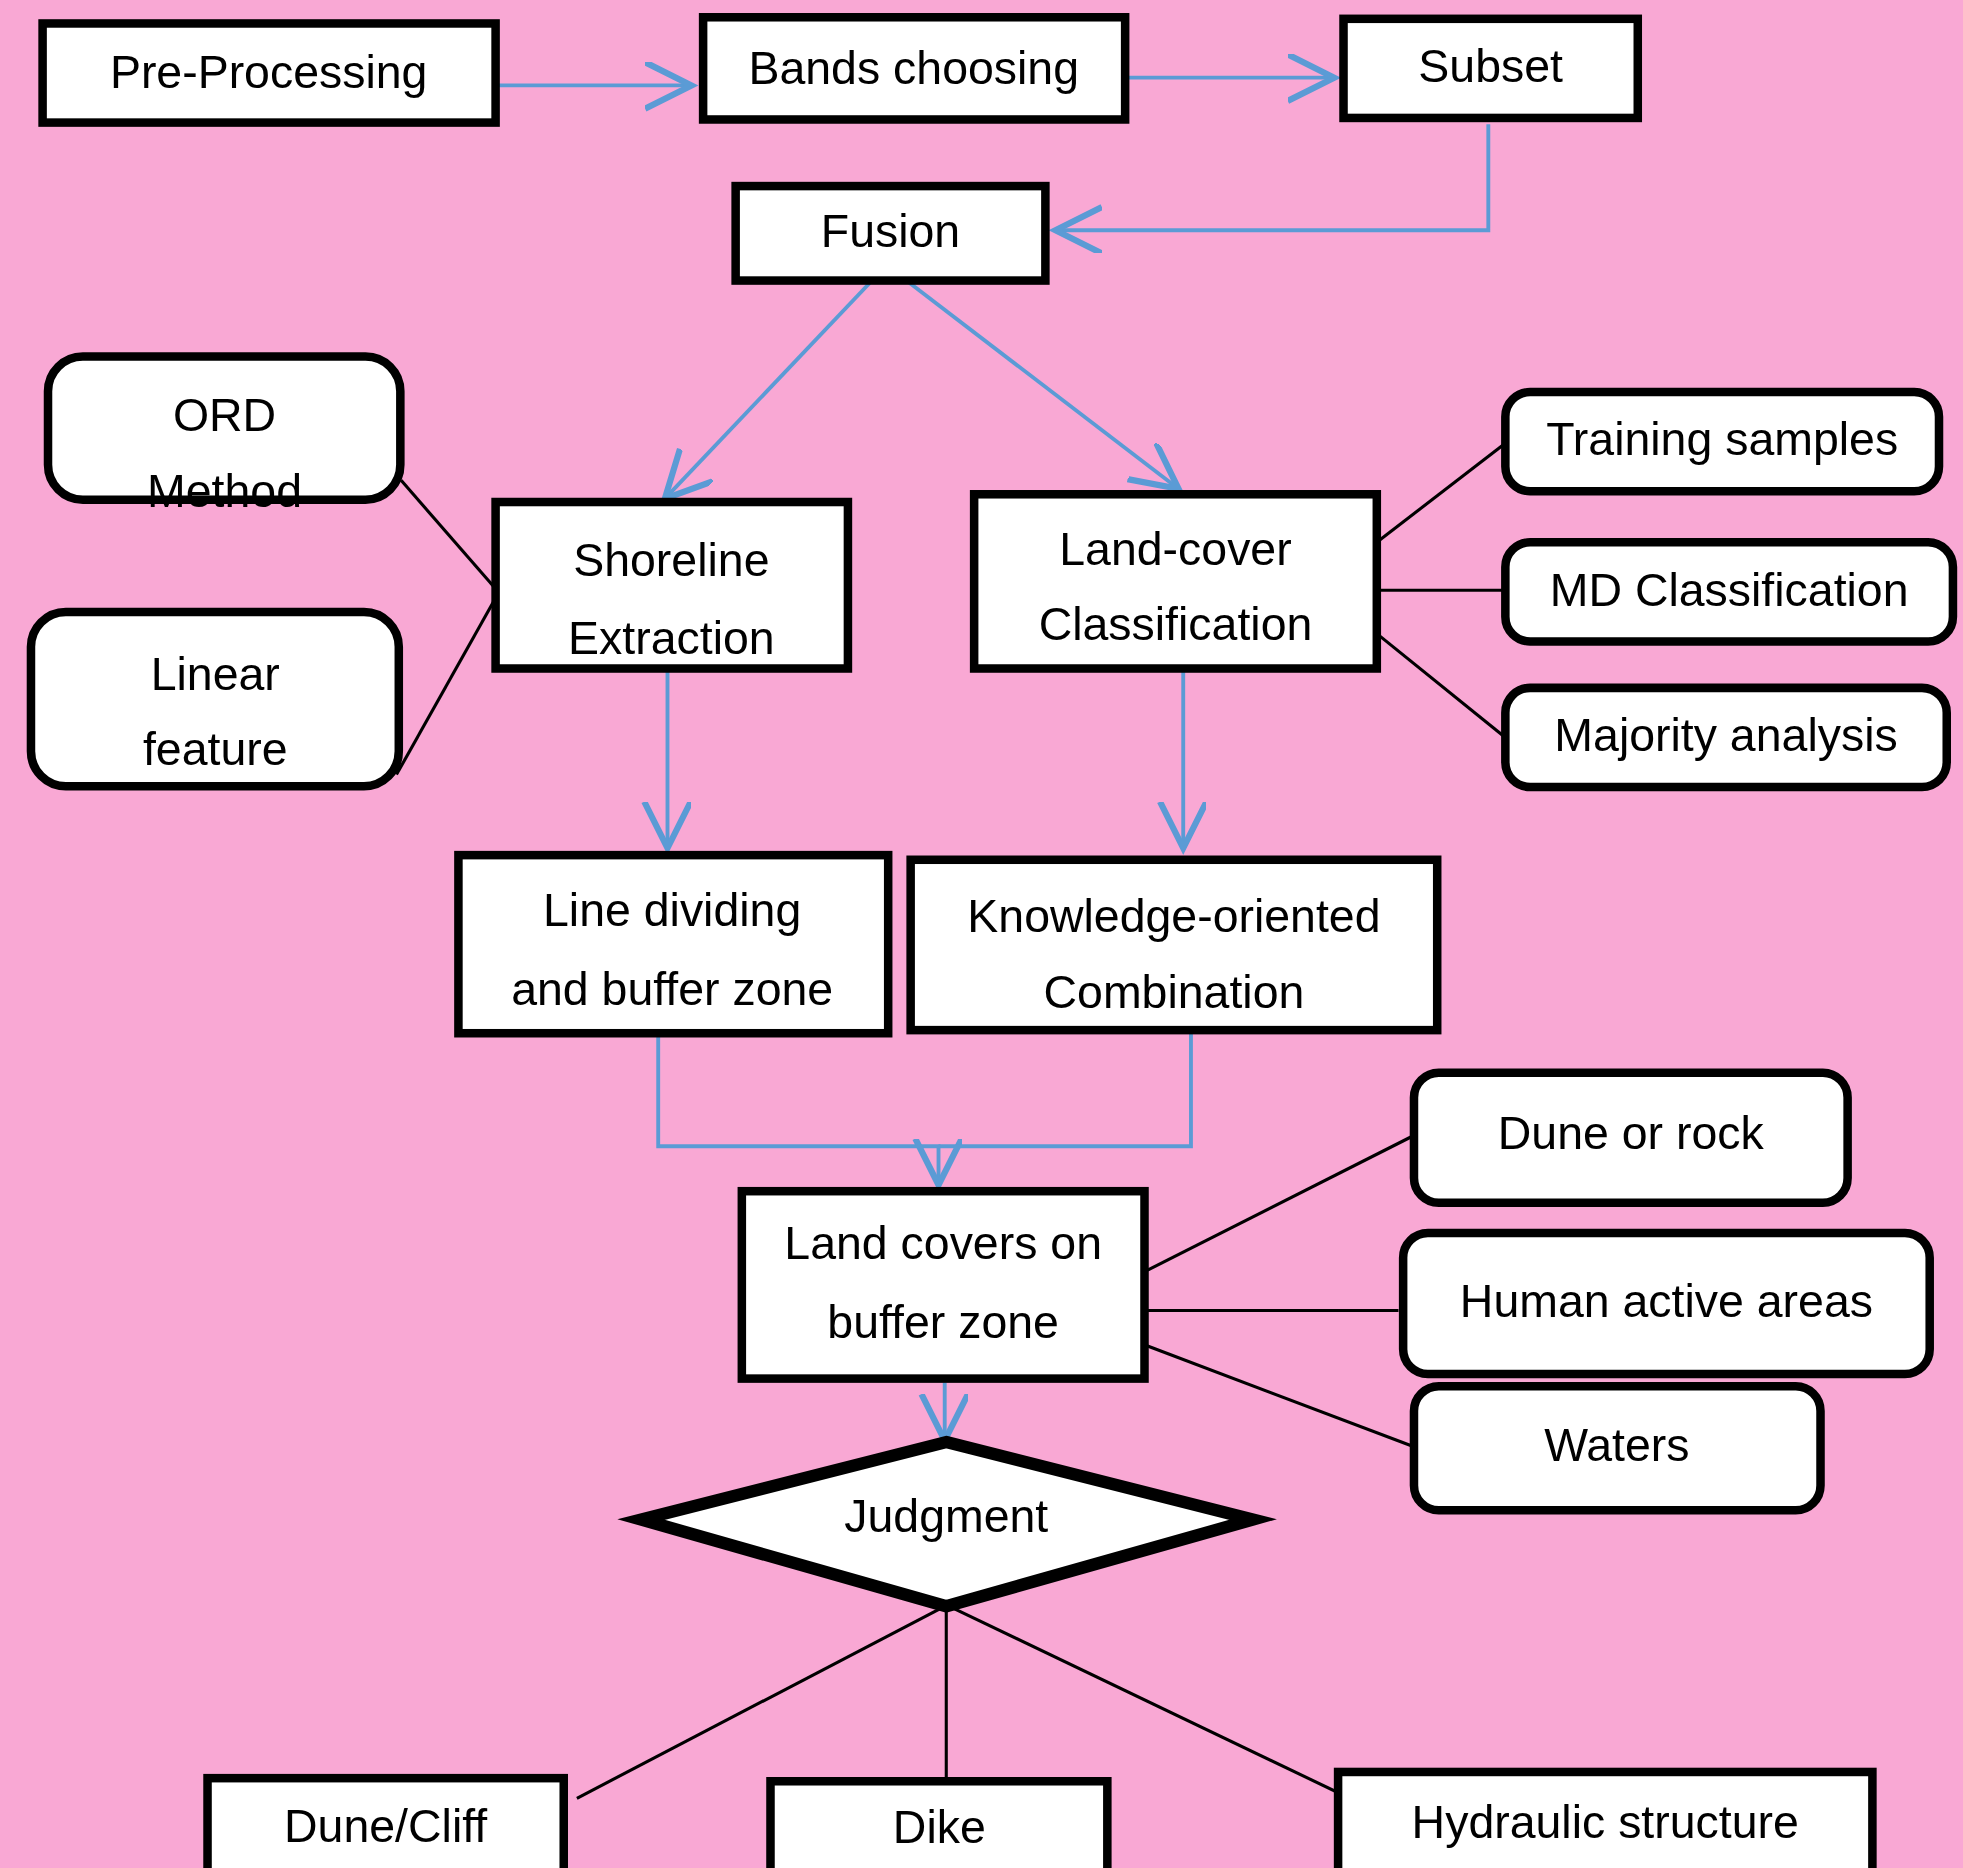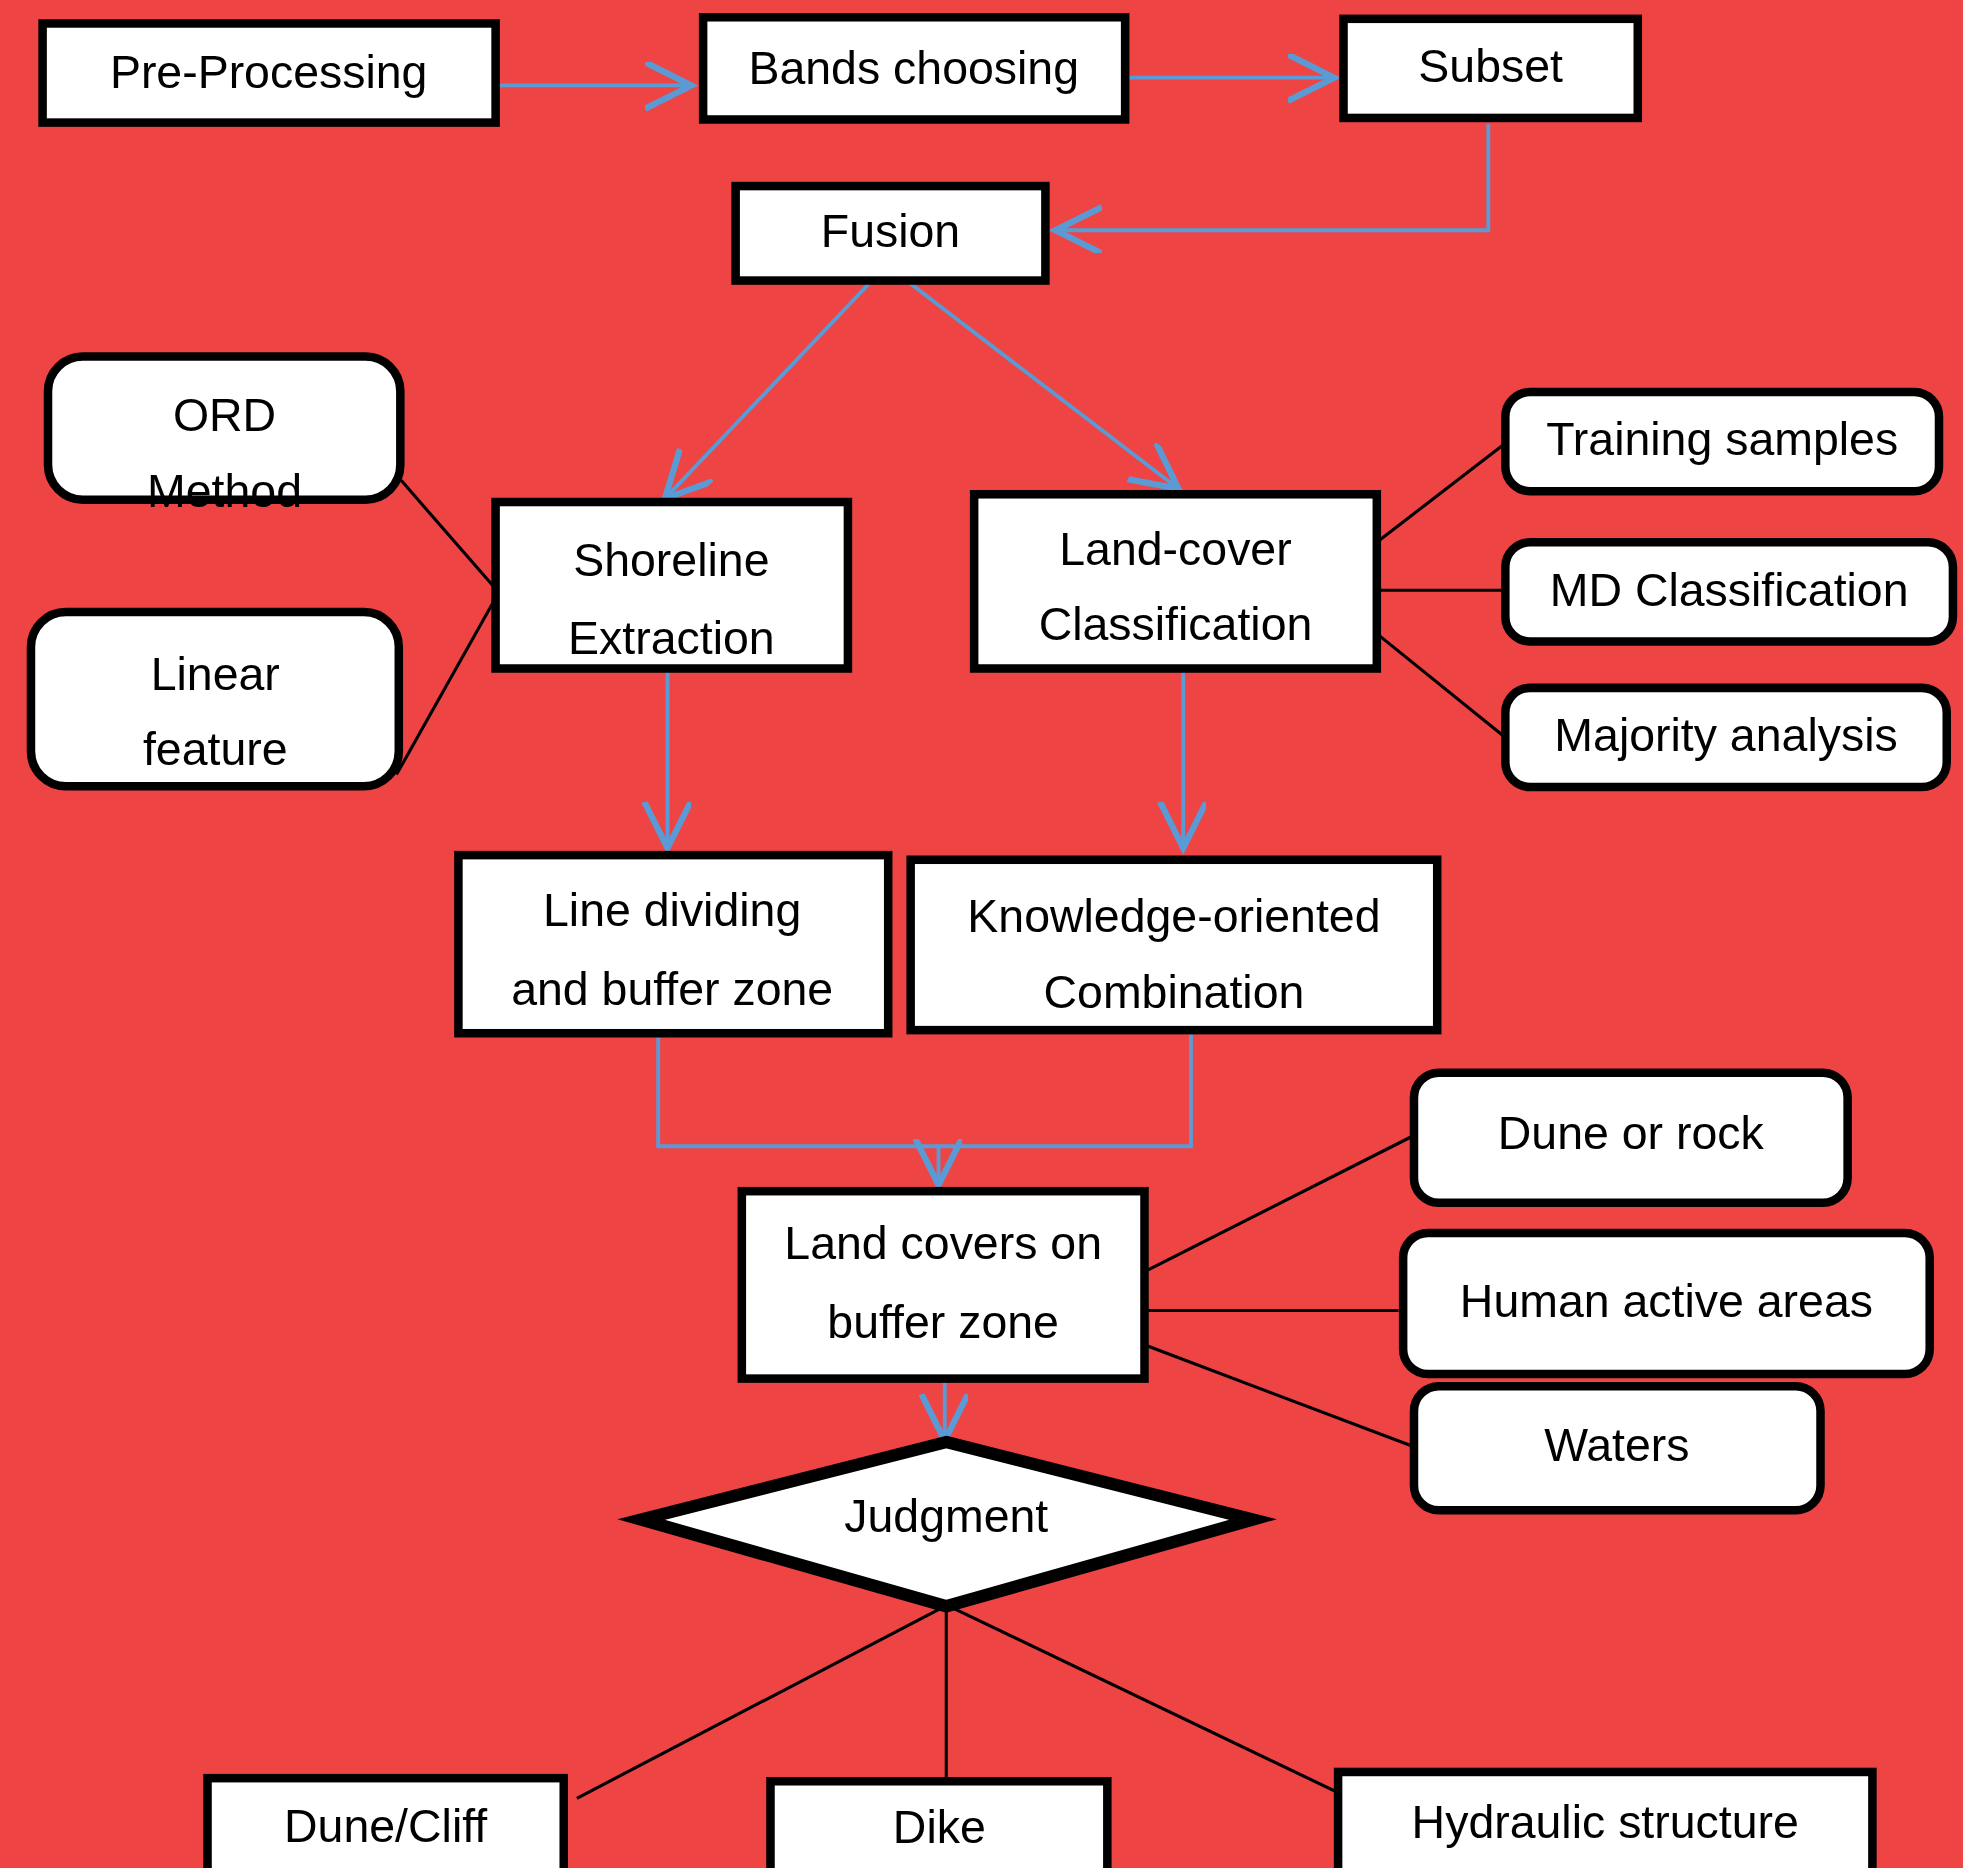--- a/index.html
+++ b/index.html
@@ -7,21 +7,21 @@
     padding: 0;
     background: #ffffff;
   }
   body {
     font-family: "Liberation Sans", sans-serif;
   }
   #canvas {
     position: relative;
     width: 1963px;
     height: 1869px;
-    background: #ef4444;
+    background: #f9a8d4;
     overflow: hidden;
   }
   svg#diagram {
     position: absolute;
     left: 0;
     top: 0;
     width: 1963px;
     height: 1869px;
     display: block;
   }

